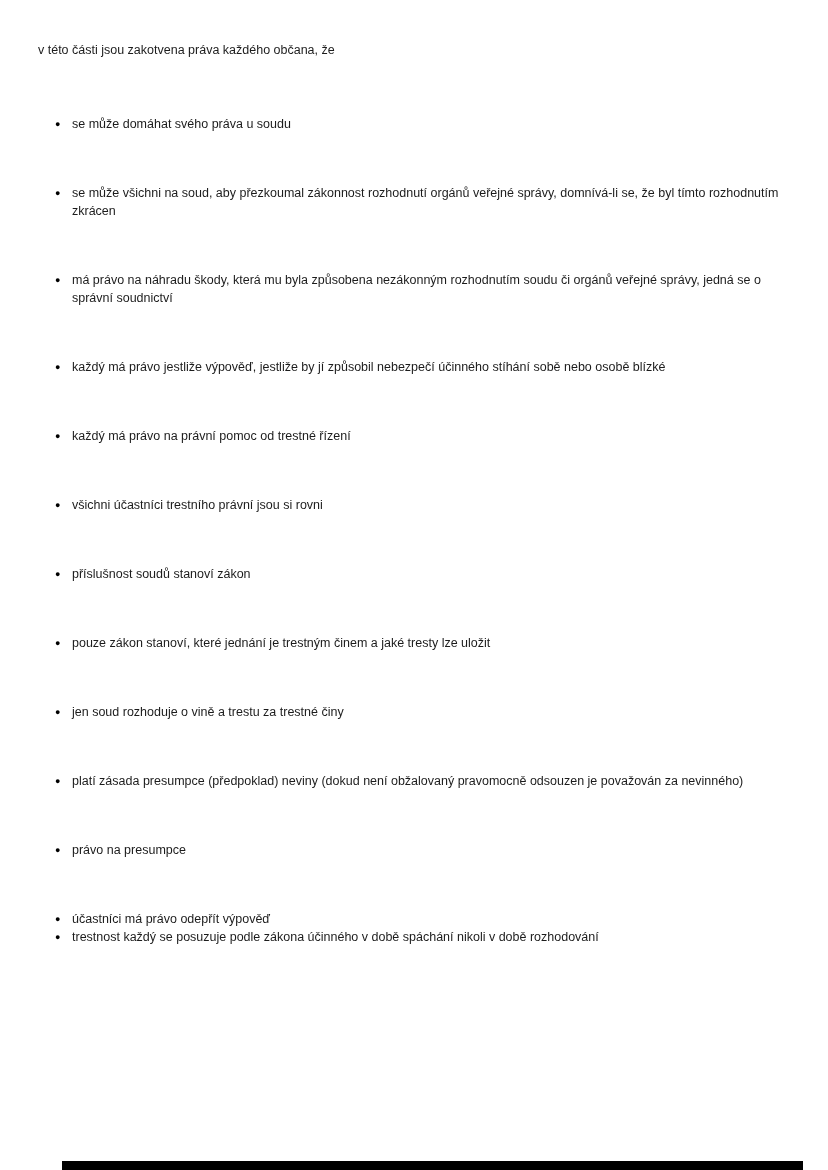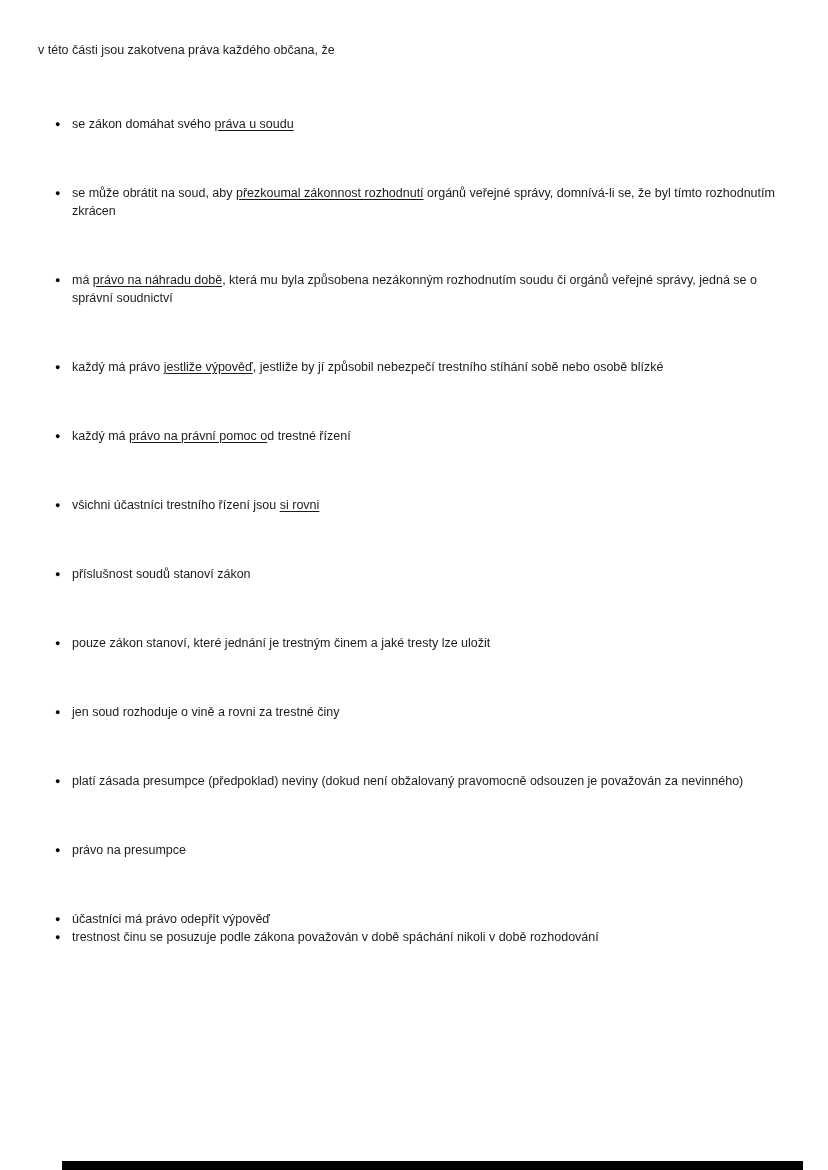--- a/index.html
+++ b/index.html
@@ -52,87 +52,86 @@
     font-size: 9px;
     line-height: 18px;
     color: #000000;
     user-select: none;
   }
   ul.rights .txt {
     flex: 1 1 auto;
     max-width: 712px;
   }
   ul.rights .txt .u {
-    text-decoration: underline;
     text-underline-offset: 2px;
   }
   .bottom-bar {
     position: absolute;
     left: 62px;
     right: 0;
     bottom: 0;
     height: 17px;
     background: #000000;
   }
 </style>
 </head>
 <body>
 
 <div class="page">
   <p class="intro">v této části jsou zakotvena práva každého občana, že</p>
 
   <ul class="rights">
       <li>
         <span class="marker">●</span>
-        <span class="txt"><span>se zákon domáhat svého </span><span class="u">práva u soudu</span></span>
+        <span class="txt"><span>se může domáhat svého </span><span class="u">práva u soudu</span></span>
       </li>
       <li>
         <span class="marker">●</span>
-        <span class="txt"><span>se může obrátit na soud, aby </span><span class="u">přezkoumal zákonnost rozhodnutí</span><span> orgánů veřejné správy, domnívá-li se, že byl tímto rozhodnutím zkrácen</span></span>
+        <span class="txt"><span>se může všichni na soud, aby </span><span class="u">přezkoumal zákonnost rozhodnutí</span><span> orgánů veřejné správy, domnívá-li se, že byl tímto rozhodnutím zkrácen</span></span>
       </li>
       <li>
         <span class="marker">●</span>
-        <span class="txt"><span>má </span><span class="u">právo na náhradu době</span><span>, která mu byla způsobena nezákonným rozhodnutím soudu či orgánů veřejné správy, jedná se o správní soudnictví</span></span>
+        <span class="txt"><span>má </span><span class="u">právo na náhradu škody</span><span>, která mu byla způsobena nezákonným rozhodnutím soudu či orgánů veřejné správy, jedná se o správní soudnictví</span></span>
       </li>
       <li>
         <span class="marker">●</span>
-        <span class="txt"><span>každý má právo </span><span class="u">jestliže výpověď</span><span>, jestliže by jí způsobil nebezpečí trestního stíhání sobě nebo osobě blízké</span></span>
+        <span class="txt"><span>každý má právo </span><span class="u">jestliže výpověď</span><span>, jestliže by jí způsobil nebezpečí účinného stíhání sobě nebo osobě blízké</span></span>
       </li>
       <li>
         <span class="marker">●</span>
         <span class="txt"><span>každý má </span><span class="u">právo na právní pomoc o</span><span>d trestné řízení</span></span>
       </li>
       <li>
         <span class="marker">●</span>
-        <span class="txt"><span>všichni účastníci trestního řízení jsou </span><span class="u">si rovni</span></span>
+        <span class="txt"><span>všichni účastníci trestního právní jsou </span><span class="u">si rovni</span></span>
       </li>
       <li>
         <span class="marker">●</span>
         <span class="txt"><span>příslušnost soudů stanoví zákon</span></span>
       </li>
       <li>
         <span class="marker">●</span>
         <span class="txt"><span>pouze zákon stanoví, které jednání je trestným činem a jaké tresty lze uložit</span></span>
       </li>
       <li>
         <span class="marker">●</span>
-        <span class="txt"><span>jen soud rozhoduje o vině a rovni za trestné činy</span></span>
+        <span class="txt"><span>jen soud rozhoduje o vině a trestu za trestné činy</span></span>
       </li>
       <li>
         <span class="marker">●</span>
         <span class="txt"><span>platí zásada presumpce (předpoklad) neviny (dokud není obžalovaný pravomocně odsouzen je považován za nevinného)</span></span>
       </li>
       <li>
         <span class="marker">●</span>
         <span class="txt"><span>právo na presumpce</span></span>
       </li>
       <li class="tight">
         <span class="marker">●</span>
         <span class="txt"><span>účastníci má právo odepřít výpověď</span></span>
       </li>
       <li>
         <span class="marker">●</span>
-        <span class="txt"><span>trestnost činu se posuzuje podle zákona považován v době spáchání nikoli v době rozhodování</span></span>
+        <span class="txt"><span>trestnost každý se posuzuje podle zákona účinného v době spáchání nikoli v době rozhodování</span></span>
       </li>
     </ul>
 
   <div class="bottom-bar"></div>
 </div>
 
 </body></html>

